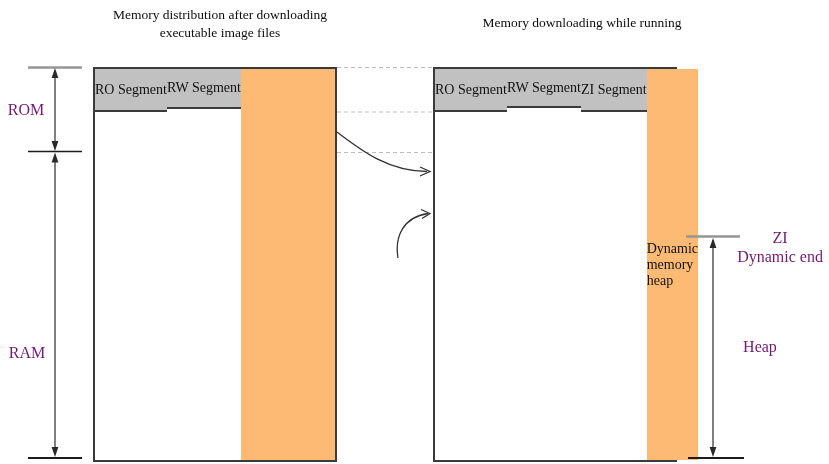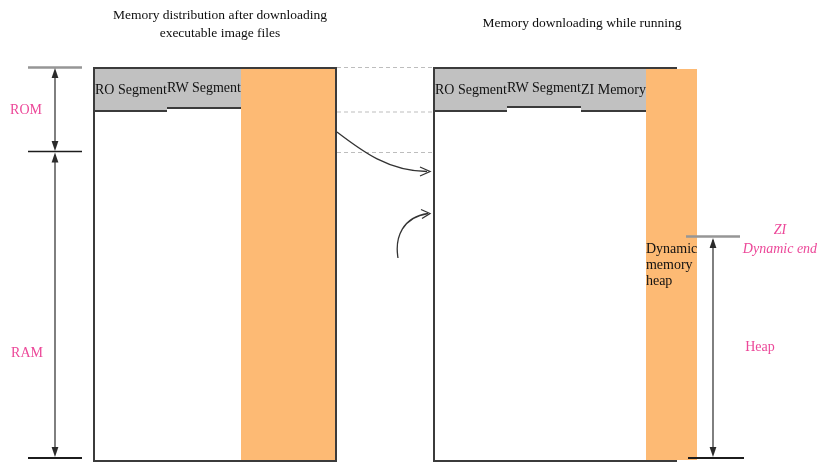--- a/index.html
+++ b/index.html
@@ -51,27 +51,27 @@
   #l-seg-ro { height: 43px; }
   #l-seg-rw { height: 40px; }
   #r-seg-ro   { height: 43px; }
   #r-seg-gap  { height: 42px; }
   #r-seg-rw   { height: 39px; }
   #r-seg-zi   { height: 43px; }
 
   .side-label {
     position: absolute;
     text-align: center;
-    font-size: 14px;
+    font-size: 16px;
     line-height: 19px;
-    color: #ec4899;
+    color: #701a75;
   }
   #rom-label  { left: 4px;   top: 100px; width: 44px; }
   #ram-label  { left: 5px;   top: 303px; width: 44px; margin-top: 40px; }
-  #zi-end-label { left: 731px; top: 220px; width: 98px; font-style: italic; }
+  #zi-end-label { left: 731px; top: 228px; width: 98px; }
   #heap-label   { left: 730px; top: 337px; width: 60px; }
 
   #overlay {
     position: absolute;
     left: 0; top: 0;
     width: 829px; height: 464px;
     pointer-events: none;
   }
 </style>
 </head>
@@ -85,21 +85,21 @@
   <div id="left-column" class="column">
     <div id="l-seg-ro" class="seg gray">RO Segment</div>
     <div id="l-seg-rw" class="seg gray">RW Segment</div>
     <div id="l-seg-empty" class="seg light fill"></div>
   </div>
 
   <div id="right-column" class="column">
     <div id="r-seg-ro" class="seg gray">RO Segment</div>
     <div id="r-seg-gap" class="seg light bordered"></div>
     <div id="r-seg-rw" class="seg gray">RW Segment</div>
-    <div id="r-seg-zi" class="seg gray">ZI Memory</div>
+    <div id="r-seg-zi" class="seg gray">ZI Segment</div>
     <div id="r-seg-heap" class="seg light fill">Dynamic memory heap</div>
   </div>
 
   <div id="rom-label" class="side-label">ROM</div>
   <div id="ram-label" class="side-label">RAM</div>
   <div id="zi-end-label" class="side-label">
     <div>ZI</div>
     <div>Dynamic end</div>
   </div>
   <div id="heap-label" class="side-label">Heap</div>

